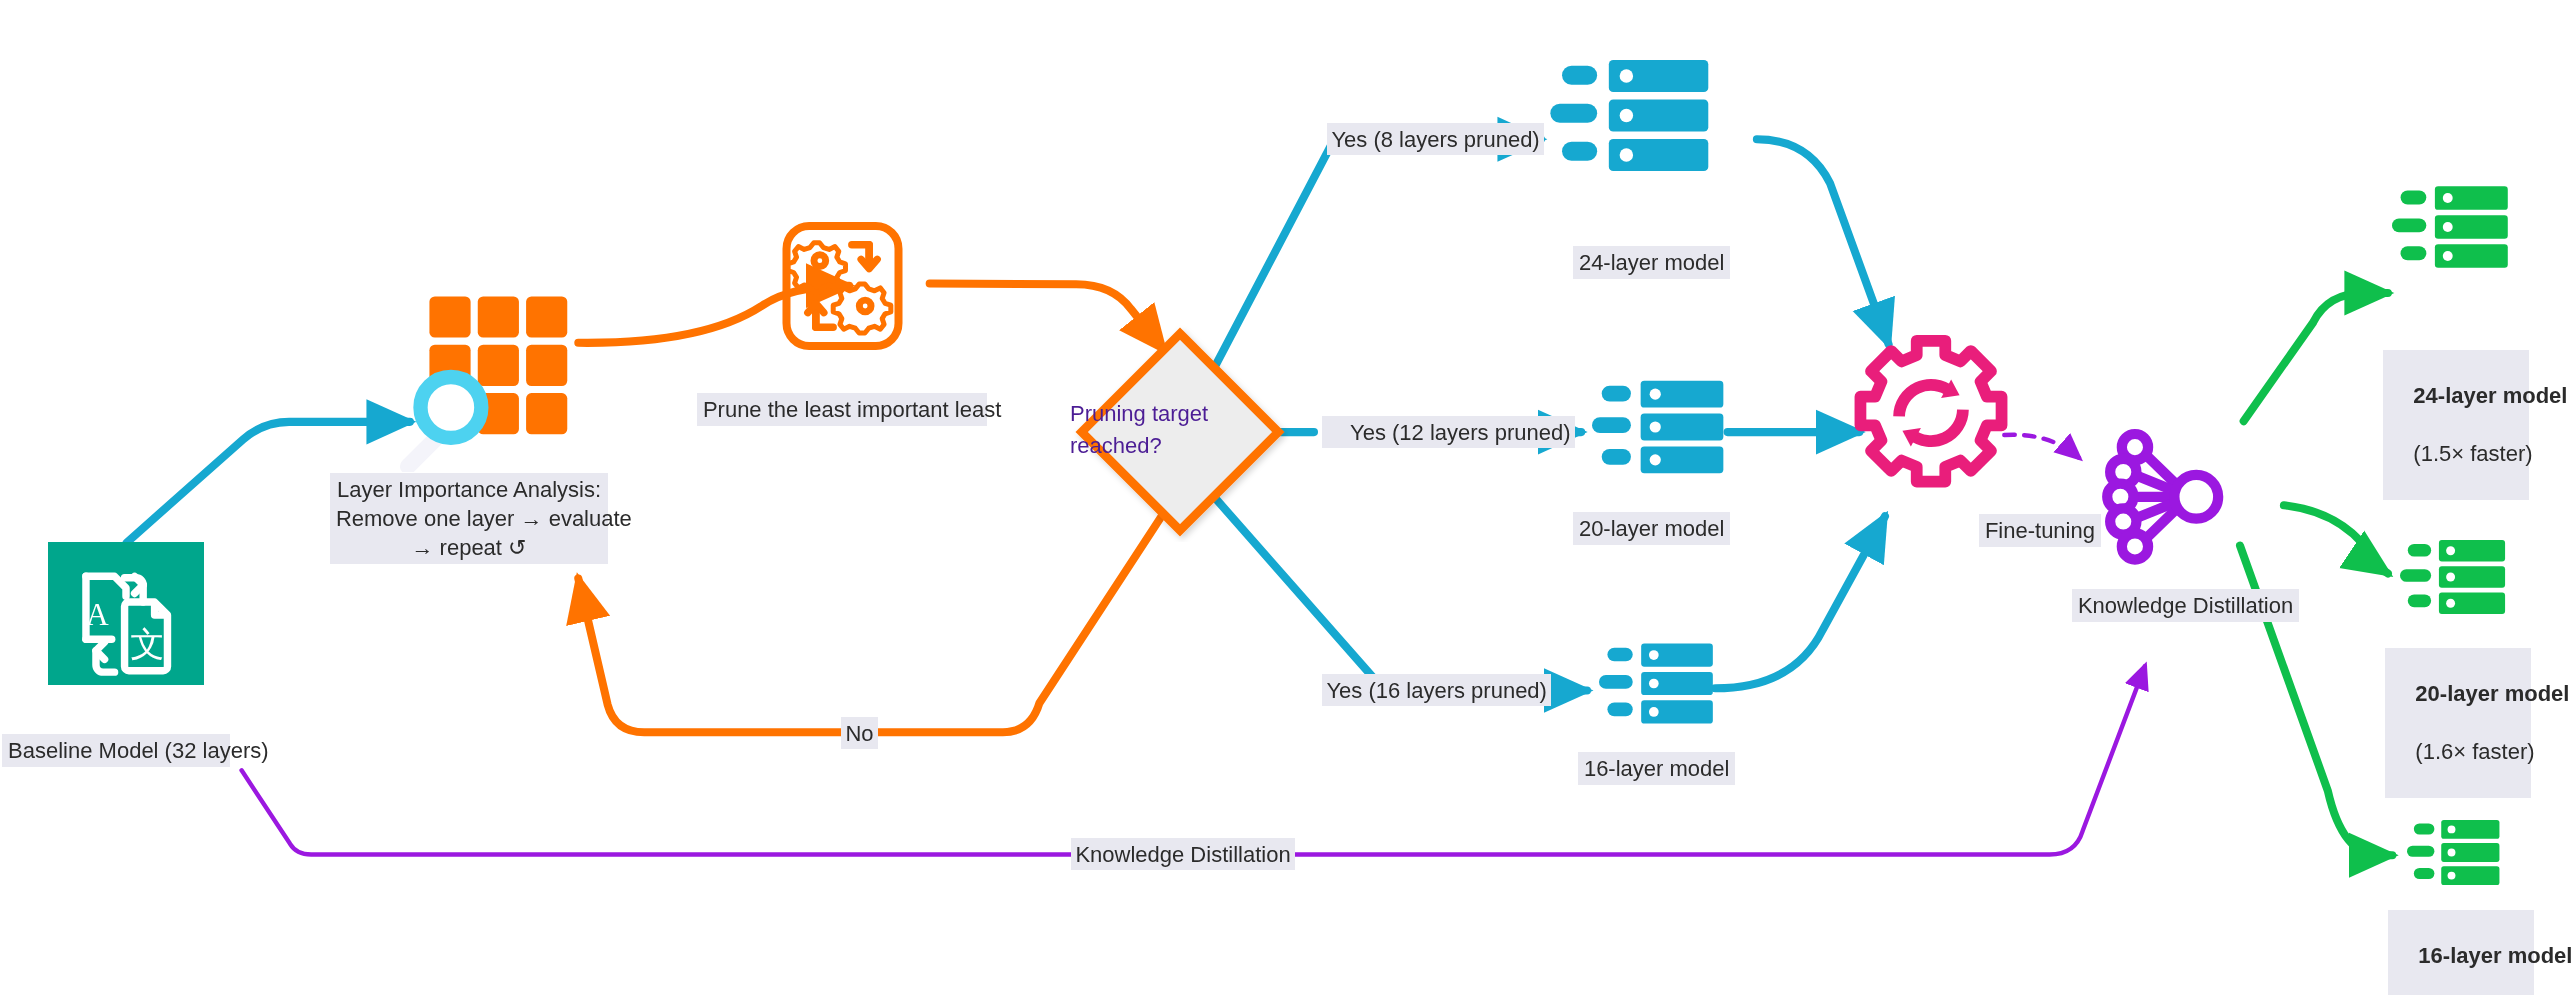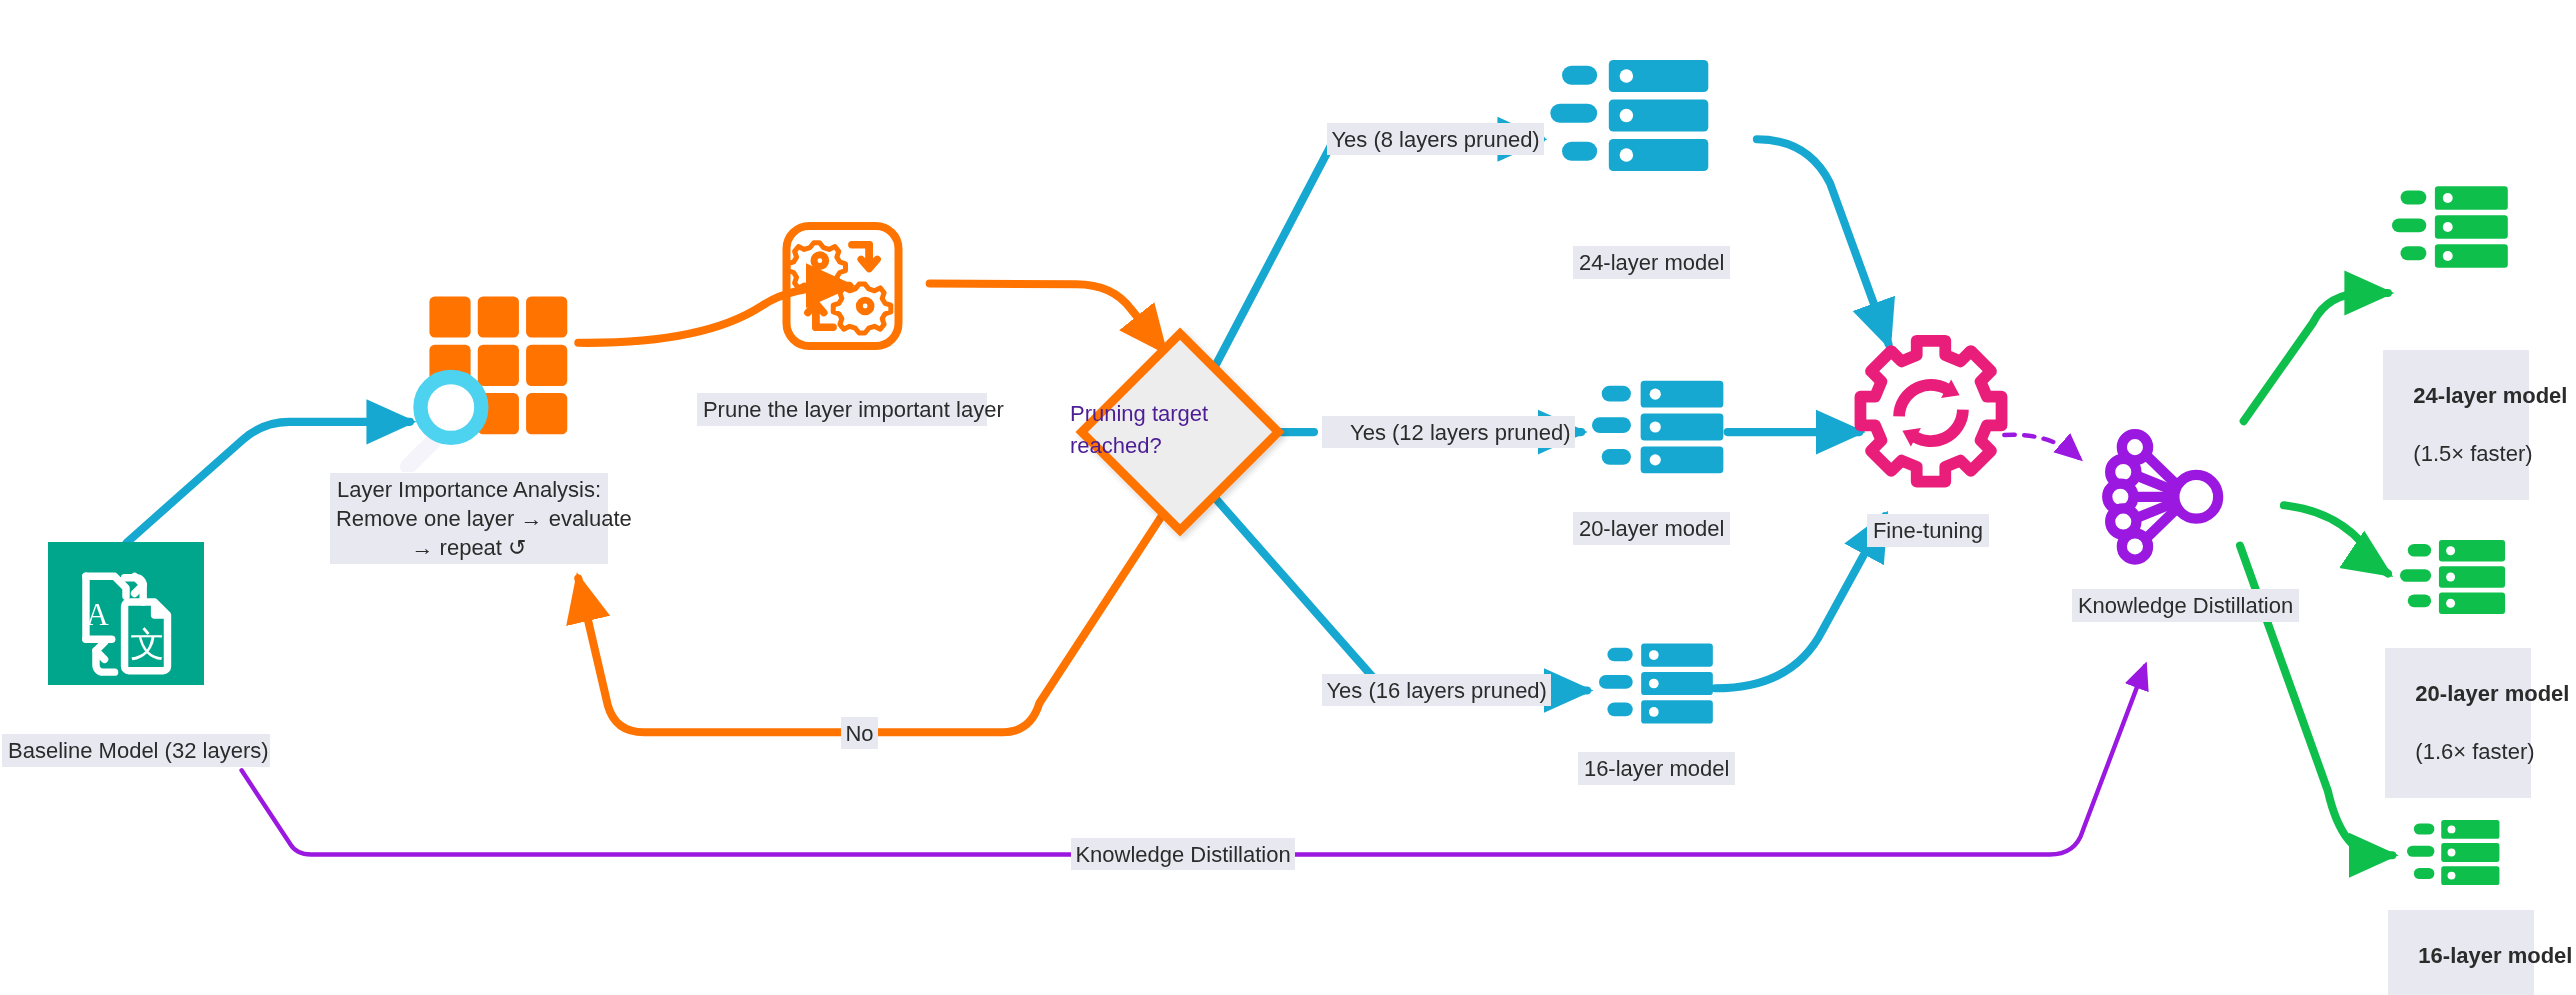--- a/index.html
+++ b/index.html
@@ -108,21 +108,21 @@
         <path d="M62 30 v12"></path>
       </g>
       <text x="30" y="58" fill="#ffffff" font-size="22" font-family="Liberation Serif, serif" text-anchor="middle">A</text>
       <g>
         <path d="M52 42 h18 l9 9 v36 a3 3 0 0 1 -3 3 h-24 a3 3 0 0 1 -3 -3 v-42 a3 3 0 0 1 3 -3 z" fill="none" stroke="#ffffff" stroke-width="5.2" stroke-linejoin="round"></path>
         <path d="M70 42 v9 h9" fill="none" stroke="#ffffff" stroke-width="5.2" stroke-linejoin="round"></path>
         <text x="65" y="80" fill="#ffffff" font-size="24" font-family="DejaVu Sans, sans-serif" text-anchor="middle">文</text>
       </g>
     </svg>
   </div>
-  <div class="lbl" style="left:2.2px;top:734px;width:268px;">Baseline Model (32 layers)</div>
+  <div class="lbl" style="left:2.2px;top:734px;width:228px;">Baseline Model (32 layers)</div>
 
   <div class="icowrap" style="left:399px;top:282px;">
     <svg width="179" height="190" viewBox="0 0 100 106">
       <g fill="#FF7300">
         <rect x="17" y="8" width="23" height="23" rx="3"></rect>
         <rect x="44" y="8" width="23" height="23" rx="3"></rect>
         <rect x="71" y="8" width="23" height="23" rx="3"></rect>
         <rect x="17" y="35" width="23" height="23" rx="3"></rect>
         <rect x="44" y="35" width="23" height="23" rx="3"></rect>
         <rect x="71" y="35" width="23" height="23" rx="3"></rect>
@@ -152,21 +152,21 @@
       <g fill="none" stroke="#FF7300" stroke-width="5.6" stroke-linecap="round" stroke-linejoin="round">
         <path d="M67 17 h13 v13"></path>
         <path d="M80 17 v15"></path>
         <path d="M74 28 l6 7 l6 -7"></path>
         <path d="M53 79 h-13 v-13"></path>
         <path d="M40 79 v-15"></path>
         <path d="M46 68 l-6 -7 l-6 7"></path>
       </g>
     </svg>
   </div>
-  <div class="lbl" style="left:697px;top:393px;width:290px;">Prune the layer important layer</div>
+  <div class="lbl" style="left:697px;top:393px;width:290px;">Prune the least important least</div>
 
   <div class="node" style="left:1070px;top:322px;width:220px;height:220px;">
     <svg width="220" height="220" viewBox="0 0 300 300">
       <polygon points="150,16 284,150 150,284 16,150" fill="#EDEDED" stroke="#FF7300" stroke-width="12" filter="url(#sh)"></polygon>
     </svg>
     <div style="position:absolute;left:0;top:76px;width:220px;text-align:left;color:#4c1d95;font-size:22px;line-height:1.45;">
       <div>Pruning target</div>
       <div>reached?</div>
     </div>
   </div>
@@ -238,21 +238,21 @@
     <svg width="168" height="168" viewBox="0 0 100 100">
       <path d="M41.5 7 h17 v8.5 l9 3.8 l6.2 -6.2 l12 12 l-6.2 6.2 l3.8 9 h8.7 v17 h-8.7 l-3.8 9 l6.2 6.2 l-12 12 l-6.2 -6.2 l-9 3.8 v8.7 h-17 v-8.7 l-9 -3.8 l-6.2 6.2 l-12 -12 l6.2 -6.2 l-3.8 -9 h-8.7 v-17 h8.7 l3.8 -9 l-6.2 -6.2 l12 -12 l6.2 6.2 l9 -3.8 z" fill="none" stroke="#E91E7B" stroke-width="7" stroke-linejoin="round"></path>
       <g fill="none" stroke="#E91E7B" stroke-width="7" stroke-linecap="butt">
         <path d="M31 52 a19 19 0 0 1 31 -14.5"></path>
         <path d="M69 48 a19 19 0 0 1 -31 14.5"></path>
       </g>
       <path d="M62 30 l5 9.5 l-11 1.5 z" fill="#E91E7B"></path>
       <path d="M38 70 l-5 -9.5 l11 -1.5 z" fill="#E91E7B"></path>
     </svg>
   </div>
-  <div class="lbl" style="left:1867px;top:514px;">Fine-tuning</div>
+  <div class="lbl" style="left:1979px;top:514px;">Fine-tuning</div>
 
   <div class="icowrap" style="left:2097px;top:428px;">
     <svg width="146" height="139" viewBox="0 0 100 95">
       <g stroke="#9B18E0" stroke-width="7" stroke-linecap="round">
         <line x1="28" y1="13" x2="63" y2="47"></line>
         <line x1="21" y1="30" x2="63" y2="47"></line>
         <line x1="19" y1="47" x2="63" y2="47"></line>
         <line x1="21" y1="64" x2="63" y2="47"></line>
         <line x1="28" y1="81" x2="63" y2="47"></line>
       </g>

